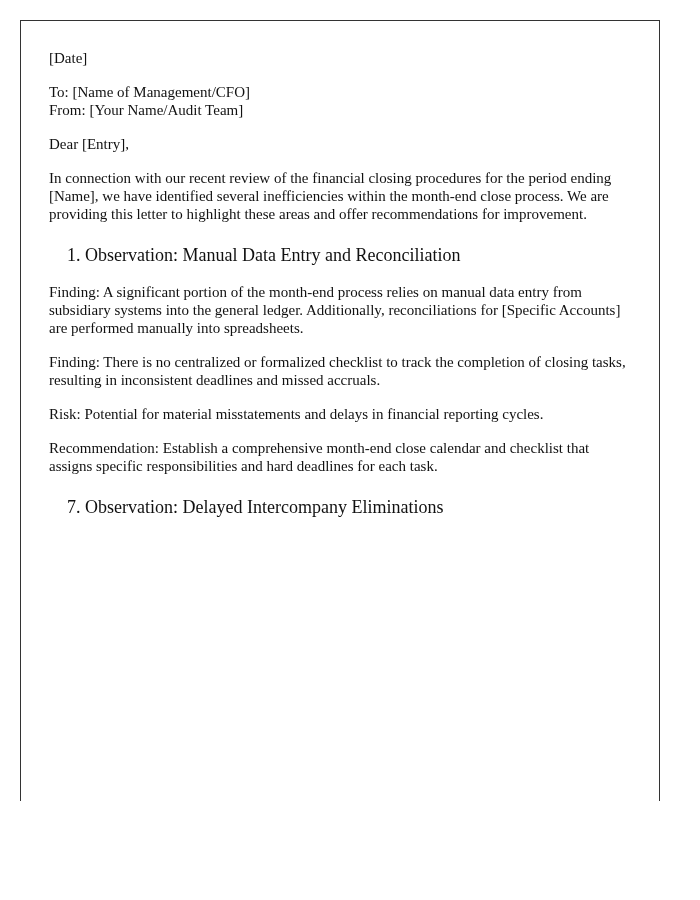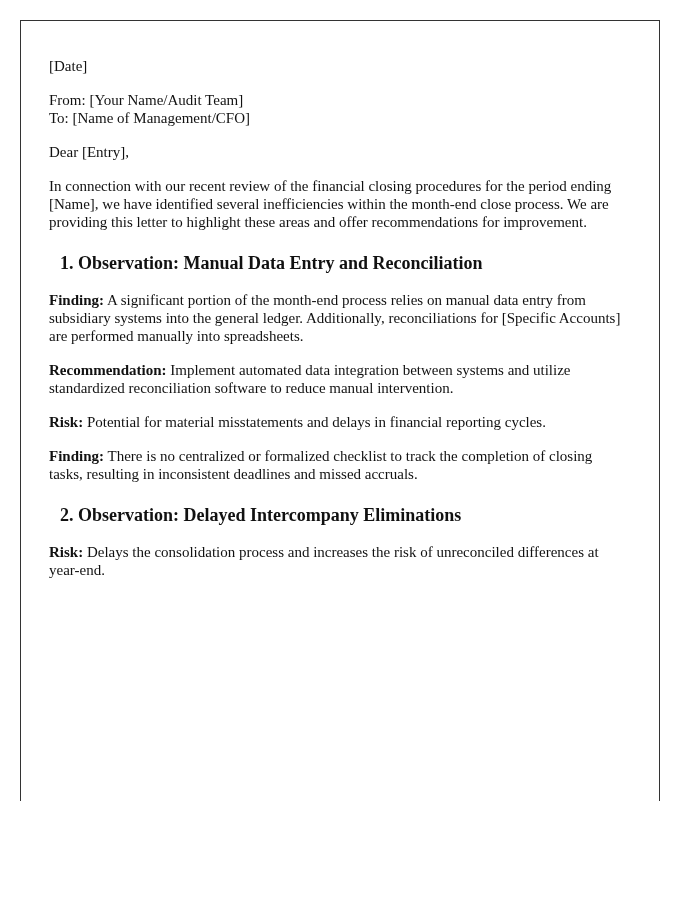--- a/index.html
+++ b/index.html
@@ -29,65 +29,64 @@
     }
     .content {
       position: absolute;
       left: 28px;
       top: 28px;
       width: 580px;
       font-size: 15px;
       line-height: 18px;
     }
     p {
-      margin: 8px 0 16px 0;
+      margin: 0 0 16px 0;
     }
     .header-lines p {
       margin: 0;
     }
     .header-lines {
       margin-bottom: 16px;
     }
     h2 {
       font-size: 18px;
-      font-weight: bold;
-      margin: 22px 0 18px 11px;
+      font-weight: normal;
+      margin: 22px 0 18px 18px;
       line-height: 20px;
     }
     .label {
-      font-weight: bold;
+      font-weight: normal;
     }
   </style>
 </head>
 <body>
 
 <div class="page">
   <div class="content">
 
     <p>[Date]</p>
 
     <div class="header-lines">
+      <p>To: [Name of Management/CFO]</p>
       <p>From: [Your Name/Audit Team]</p>
-      <p>To: [Name of Management/CFO]</p>
     </div>
 
     <p>Dear [Entry],</p>
 
     <p>In connection with our recent review of the financial closing procedures for the period ending [Name], we have identified several inefficiencies within the month-end close process. We are providing this letter to highlight these areas and offer recommendations for improvement.</p>
 
     <section>
       <h2>1. Observation: Manual Data Entry and Reconciliation</h2>
       <p><span class="label">Finding:</span><span> A significant portion of the month-end process relies on manual data entry from subsidiary systems into the general ledger. Additionally, reconciliations for [Specific Accounts] are performed manually into spreadsheets.</span></p>
-      <p><span class="label">Recommendation:</span><span> Implement automated data integration between systems and utilize standardized reconciliation software to reduce manual intervention.</span></p>
     </section>
 
     <section>
+      <p><span class="label">Finding:</span><span> There is no centralized or formalized checklist to track the completion of closing tasks, resulting in inconsistent deadlines and missed accruals.</span></p>
       <p><span class="label">Risk:</span><span> Potential for material misstatements and delays in financial reporting cycles.</span></p>
-      <p><span class="label">Finding:</span><span> There is no centralized or formalized checklist to track the completion of closing tasks, resulting in inconsistent deadlines and missed accruals.</span></p>
+      <p><span class="label">Recommendation:</span><span> Establish a comprehensive month-end close calendar and checklist that assigns specific responsibilities and hard deadlines for each task.</span></p>
     </section>
 
     <section>
-      <h2>2. Observation: Delayed Intercompany Eliminations</h2>
-      <p><span class="label">Risk:</span><span> Delays the consolidation process and increases the risk of unreconciled differences at year-end.</span></p>
+      <h2>7. Observation: Delayed Intercompany Eliminations</h2>
     </section>
 
   </div>
 </div>
 
 </body></html>

